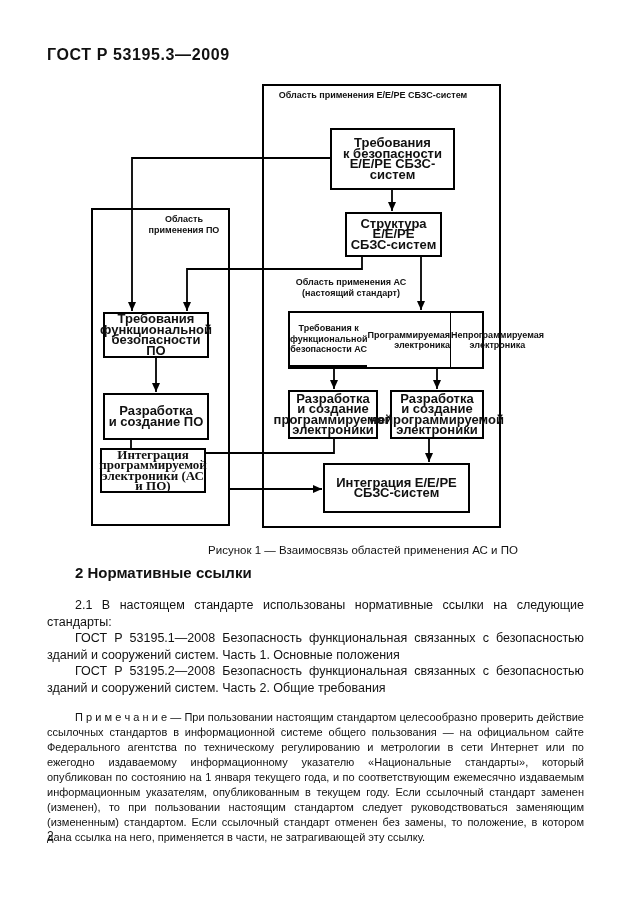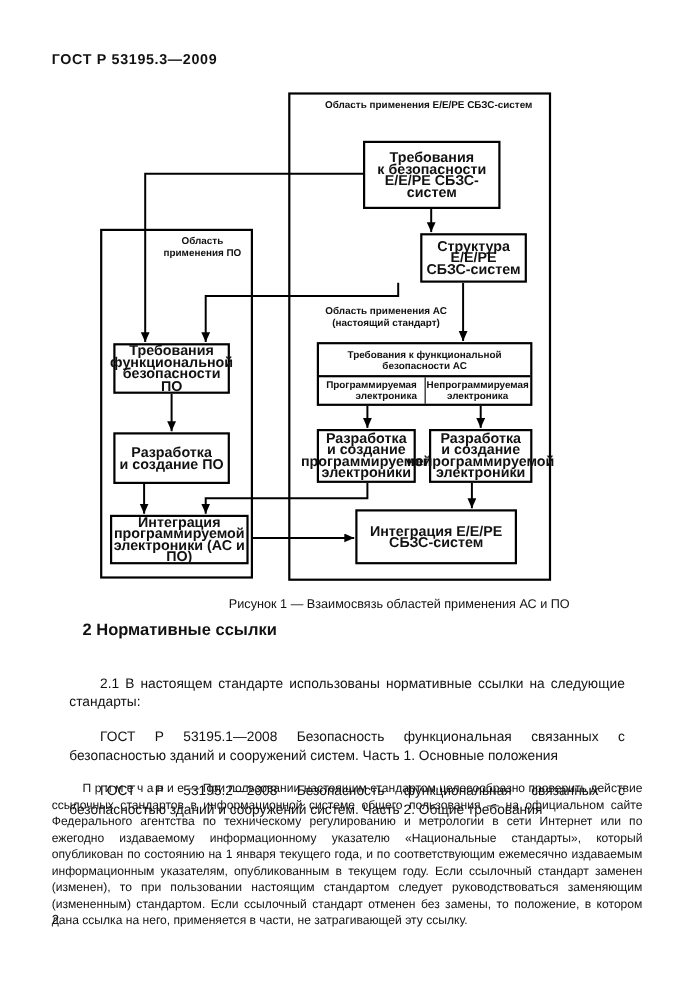--- a/index.html
+++ b/index.html
@@ -3,55 +3,55 @@
 <meta charset="utf-8">
 <style>
   html,body{margin:0;padding:0;background:#e8e8e8;}
   .page{
     position:relative;width:630px;height:913px;margin:0 auto;
     background:#ffffff;color:#111;overflow:hidden;
     font-family:"Liberation Sans",sans-serif;
   }
   .doc-header{
     position:absolute;left:47px;top:46px;
-    font-size:13px;font-weight:bold;letter-spacing:0.6px;
+    font-size:16px;font-weight:bold;letter-spacing:0.6px;
   }
   
   .figure{position:absolute;left:0;top:0;width:630px;height:913px;}
   .connectors{position:absolute;left:0;top:0;z-index:2;pointer-events:none;}
   .area{position:absolute;border:2.5px solid #000;background:transparent;z-index:1;box-sizing:border-box;}
   .area-eepe{left:262px;top:84px;width:239px;height:444px;}
   .area-po{left:91px;top:208px;width:139px;height:318px;}
   .dlabel{
     position:absolute;z-index:3;text-align:center;
     font-size:9px;font-weight:bold;line-height:11px;white-space:pre-line;
   }
   .dbox{
     position:absolute;z-index:3;border:2px solid #000;background:#fff;
     display:flex;align-items:center;justify-content:center;
     text-align:center;font-size:13px;font-weight:bold;line-height:10.5px;
     white-space:pre-line;box-sizing:border-box;
   }
   .dbox4{position:absolute;z-index:3;border:2px solid #000;background:#fff;box-sizing:border-box;
-    left:288px;top:311px;width:196px;height:58px;display:flex;flex-direction:column;}
+    left:288px;top:311px;width:196px;height:58px;display:flex;}
   .dbox4-header{
     flex:0 0 28px;border-bottom:2px solid #000;display:flex;align-items:center;justify-content:center;
     text-align:center;font-size:9px;font-weight:bold;line-height:10.5px;white-space:pre-line;
   }
   .dbox4-row{flex:1;display:flex;}
   .dbox4-cell{
     flex:1;display:flex;align-items:center;justify-content:center;
     text-align:center;font-size:9px;font-weight:bold;line-height:10px;white-space:pre-line;
   }
   .cell-left{border-right:1px solid #000000;text-align:right;}
   
   .caption{position:absolute;left:0;top:544px;width:630px;text-align:center;font-size:11.5px;padding-left:48px;}
   .section-title{position:absolute;left:75px;top:564px;margin:0;font-size:15px;font-weight:bold;}
   .body-text{position:absolute;left:47px;top:597px;width:537px;}
-  .body-text p{margin:16px;font-size:12.5px;line-height:16.5px;text-align:justify;text-indent:28px;}
+  .body-text p{margin:0;font-size:12.5px;line-height:16.5px;text-align:justify;text-indent:28px;}
   .note{
     position:absolute;left:47px;top:710px;width:537px;margin:0;
     font-size:11px;line-height:15px;text-align:justify;text-indent:28px;
   }
   .page-number{position:absolute;left:47px;top:829px;font-size:12px;}
 </style>
 </head>
 <body>
 
 <div class="page">
@@ -77,31 +77,31 @@
         <polyline points="131,440 131,467" marker-end="url(#ah)"></polyline>
         <polyline points="334,439 334,453 187,453 187,467" marker-end="url(#ah)"></polyline>
         <polyline points="429,439 429,462" marker-end="url(#ah)"></polyline>
         <polyline points="230,489 322,489" marker-end="url(#ah)"></polyline>
       </g>
     </svg>
 
     <div class="area area-eepe"></div>
     <div class="area area-po"></div>
 
-    <div class="dlabel" style="left:262px;top:90px;width:222px;text-align:right;">Область применения Е/Е/РЕ СБЗС-систем</div>
+    <div class="dlabel" style="left:262px;top:90px;width:222px;">Область применения Е/Е/РЕ СБЗС-систем</div>
     <div class="dlabel" style="left:140px;top:214px;width:88px;">Область
 применения ПО</div>
     <div class="dlabel" style="left:270px;top:277px;width:162px;">Область применения АС
 (настоящий стандарт)</div>
 
     <div class="dbox" style="left:330px;top:128px;width:125px;height:62px;">Требования
 к безопасности
 Е/Е/РЕ СБЗС-систем</div>
 
-    <div class="dbox" style="left:345px;top:212px;width:97px;height:45px;margin-left:37px;">Структура
+    <div class="dbox" style="left:345px;top:212px;width:97px;height:45px;">Структура
 Е/Е/РЕ
 СБЗС-систем</div>
 
     <div class="dbox4">
       <div class="dbox4-header">Требования к функциональной
 безопасности АС</div>
       <div class="dbox4-row">
         <div class="dbox4-cell cell-left">Программируемая
 электроника</div>
         <div class="dbox4-cell">Непрограммируемая
@@ -119,21 +119,21 @@
     <div class="dbox" style="left:288px;top:390px;width:90px;height:49px;">Разработка
 и создание
 программируемой
 электроники</div>
 
     <div class="dbox" style="left:390px;top:390px;width:94px;height:49px;">Разработка
 и создание
 непрограммируемой
 электроники</div>
 
-    <div class="dbox" style="left:100px;top:468px;width:126px;height:45px;">Интеграция
+    <div class="dbox" style="left:100px;top:448px;width:106px;height:45px;font-family:Liberation Serif, serif;">Интеграция
 программируемой
 электроники (АС и ПО)</div>
 
     <div class="dbox" style="left:323px;top:463px;width:147px;height:50px;">Интеграция Е/Е/РЕ
 СБЗС-систем</div>
 
   </div>
 
   <div class="caption">Рисунок 1 — Взаимосвязь областей применения АС и ПО</div>
 

